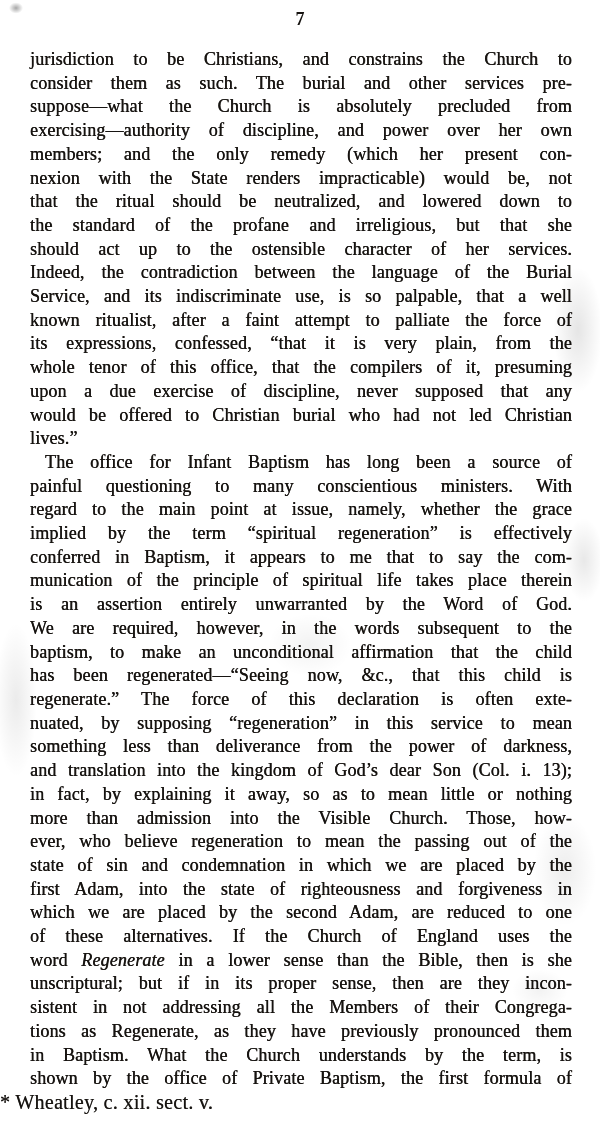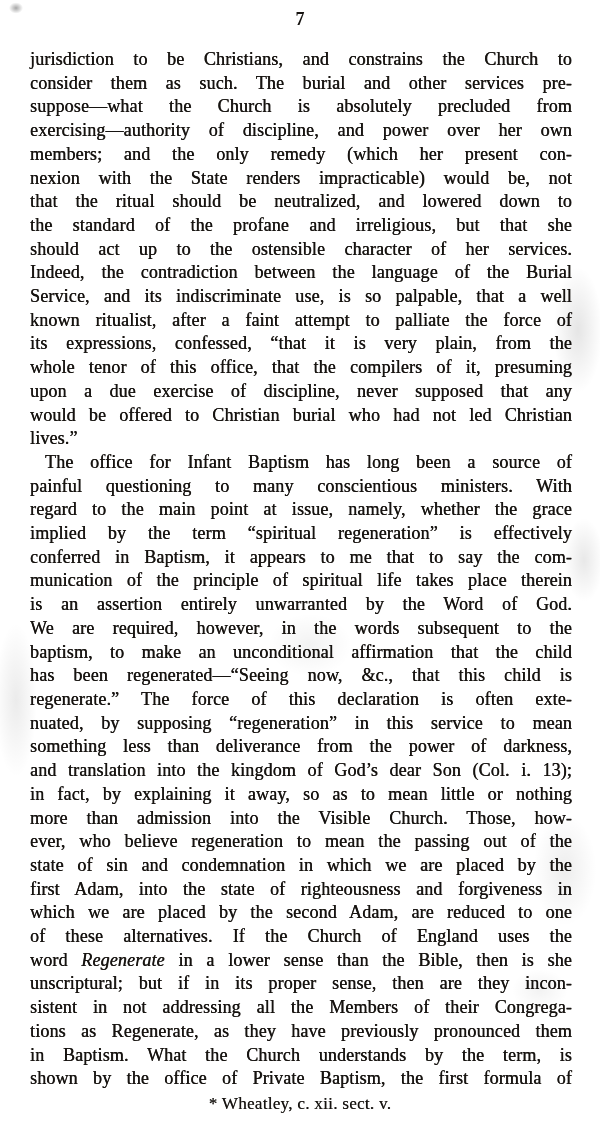--- a/index.html
+++ b/index.html
@@ -45,22 +45,22 @@
     text-align-last: justify;
     text-justify: inter-word;
   }
   .line.no-justify { text-align-last: left; }
   .line.indent { text-indent: 15px; }
   .footnote {
     position: absolute;
     bottom: 8px;
     left: 0;
     width: 100%;
-    text-align: center;
-    font-size: 17px;
+    text-align: left;
+    font-size: 20px;
     letter-spacing: 0.3px;
     text-shadow: 0.3px 0 0 rgba(20,16,12,0.75);
   }
 </style>
 </head>
 <body>
 
 <div class="page">
   <div class="page-number">7</div>
   <div class="body-text">

